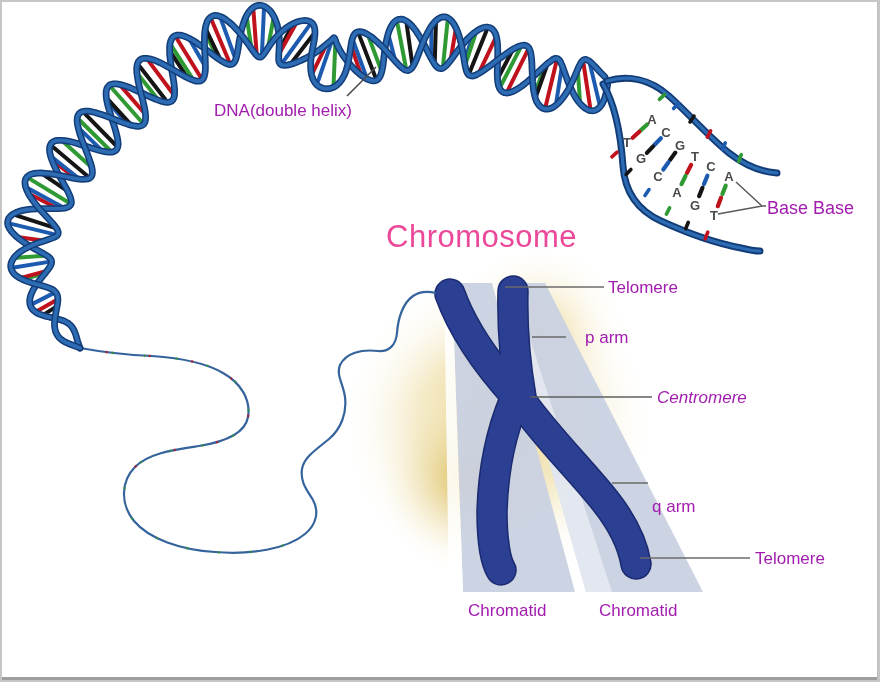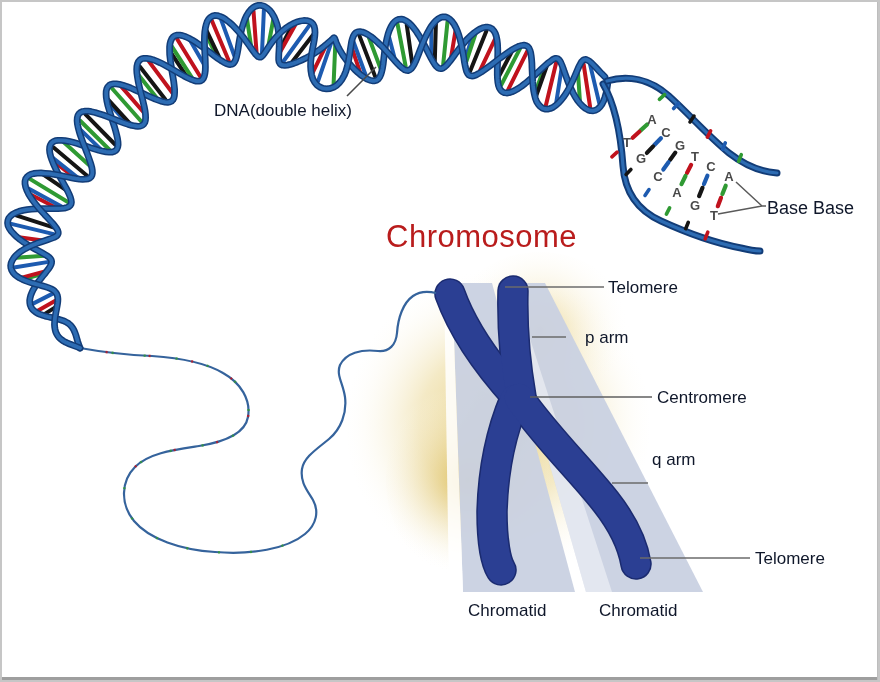--- a/index.html
+++ b/index.html
@@ -7,30 +7,30 @@
     position:relative;
     width:880px;height:682px;
     background:#ffffff;
     box-shadow: inset 0 0 0 2px #c6c6c6, inset -3px 0 0 #bdbdbd, inset 0 -5px 0 #9e9e9e;
     overflow:hidden;
     font-family:"Liberation Sans", sans-serif;
   }
   .frame svg{position:absolute;left:0;top:0;}
   .lbl{
     position:absolute;
-    color:#0f172a;
+    color:#a21caf;
     font-size:17px;
     line-height:1.1;
     white-space:nowrap;
     user-select:none;
   }
   .lbl.vcenter{transform:translateY(-50%);}
   .title{
     position:absolute;
-    color:#b91c1c;
+    color:#ec4899;
     font-size:31px;
     letter-spacing:0.5px;
     white-space:nowrap;
     user-select:none;
   }
   .base-letter{
     font-family:"Liberation Sans", sans-serif;
     font-size:13px;
     font-weight:700;
     fill:#4a4a4a;
@@ -234,18 +234,18 @@
       <path d="M 612,483 L 648,483" stroke="#6b6b6b" stroke-width="1.7"></path>
       <path d="M 640,558 L 750,558" stroke="#6b6b6b" stroke-width="1.7"></path>
     </g>
   </svg>
 
   <div class="lbl" style="left:214px; top:102px;">DNA(double helix)</div>
   <div class="title" style="left:386px; top:219px;">Chromosome</div>
   <div class="lbl" style="left:767px; top:199px; font-size:18px;">Base Base</div>
   <div class="lbl vcenter" style="left:608px; top:288px;">Telomere</div>
   <div class="lbl vcenter" style="left:585px; top:338px;">p arm</div>
-  <div class="lbl vcenter" style="left:657px; top:398px;">Centromere</div>
-  <div class="lbl vcenter" style="left:652px; top:460px;">q arm</div>
+  <div class="lbl vcenter" style="left:657px; top:398px;font-style:italic;">Centromere</div>
+  <div class="lbl vcenter" style="left:652px; top:507px;">q arm</div>
   <div class="lbl vcenter" style="left:755px; top:559px;">Telomere</div>
   <div class="lbl" style="left:468px; top:602px;">Chromatid</div>
   <div class="lbl" style="left:599px; top:602px;">Chromatid</div>
 </div>
 
 </body></html>

